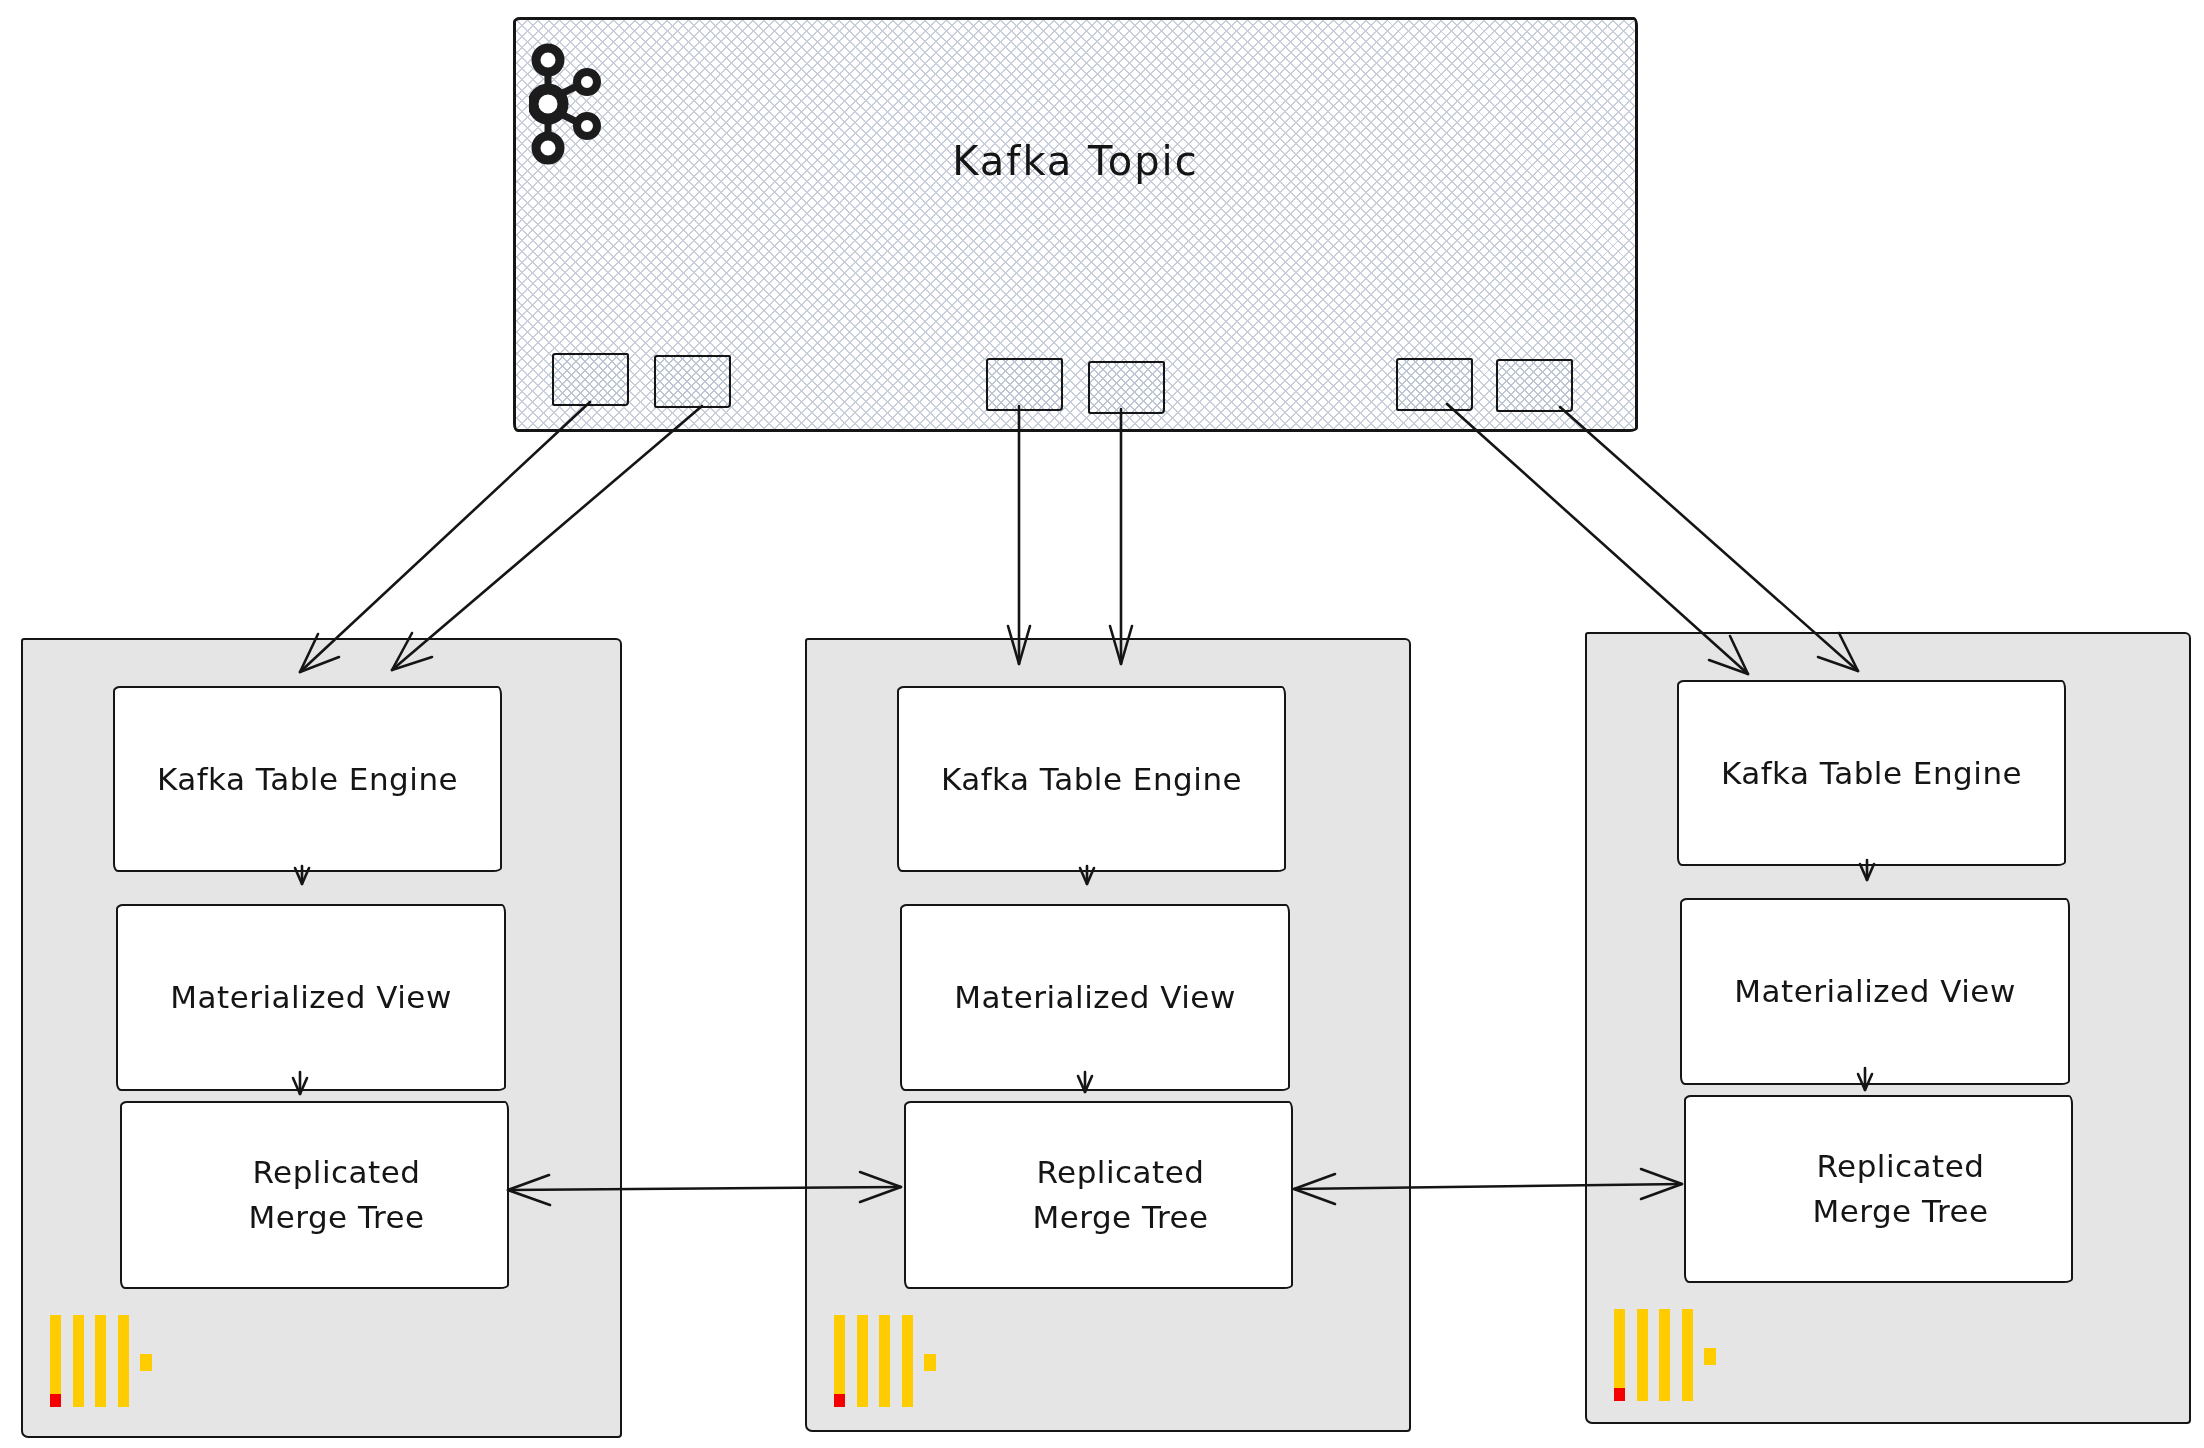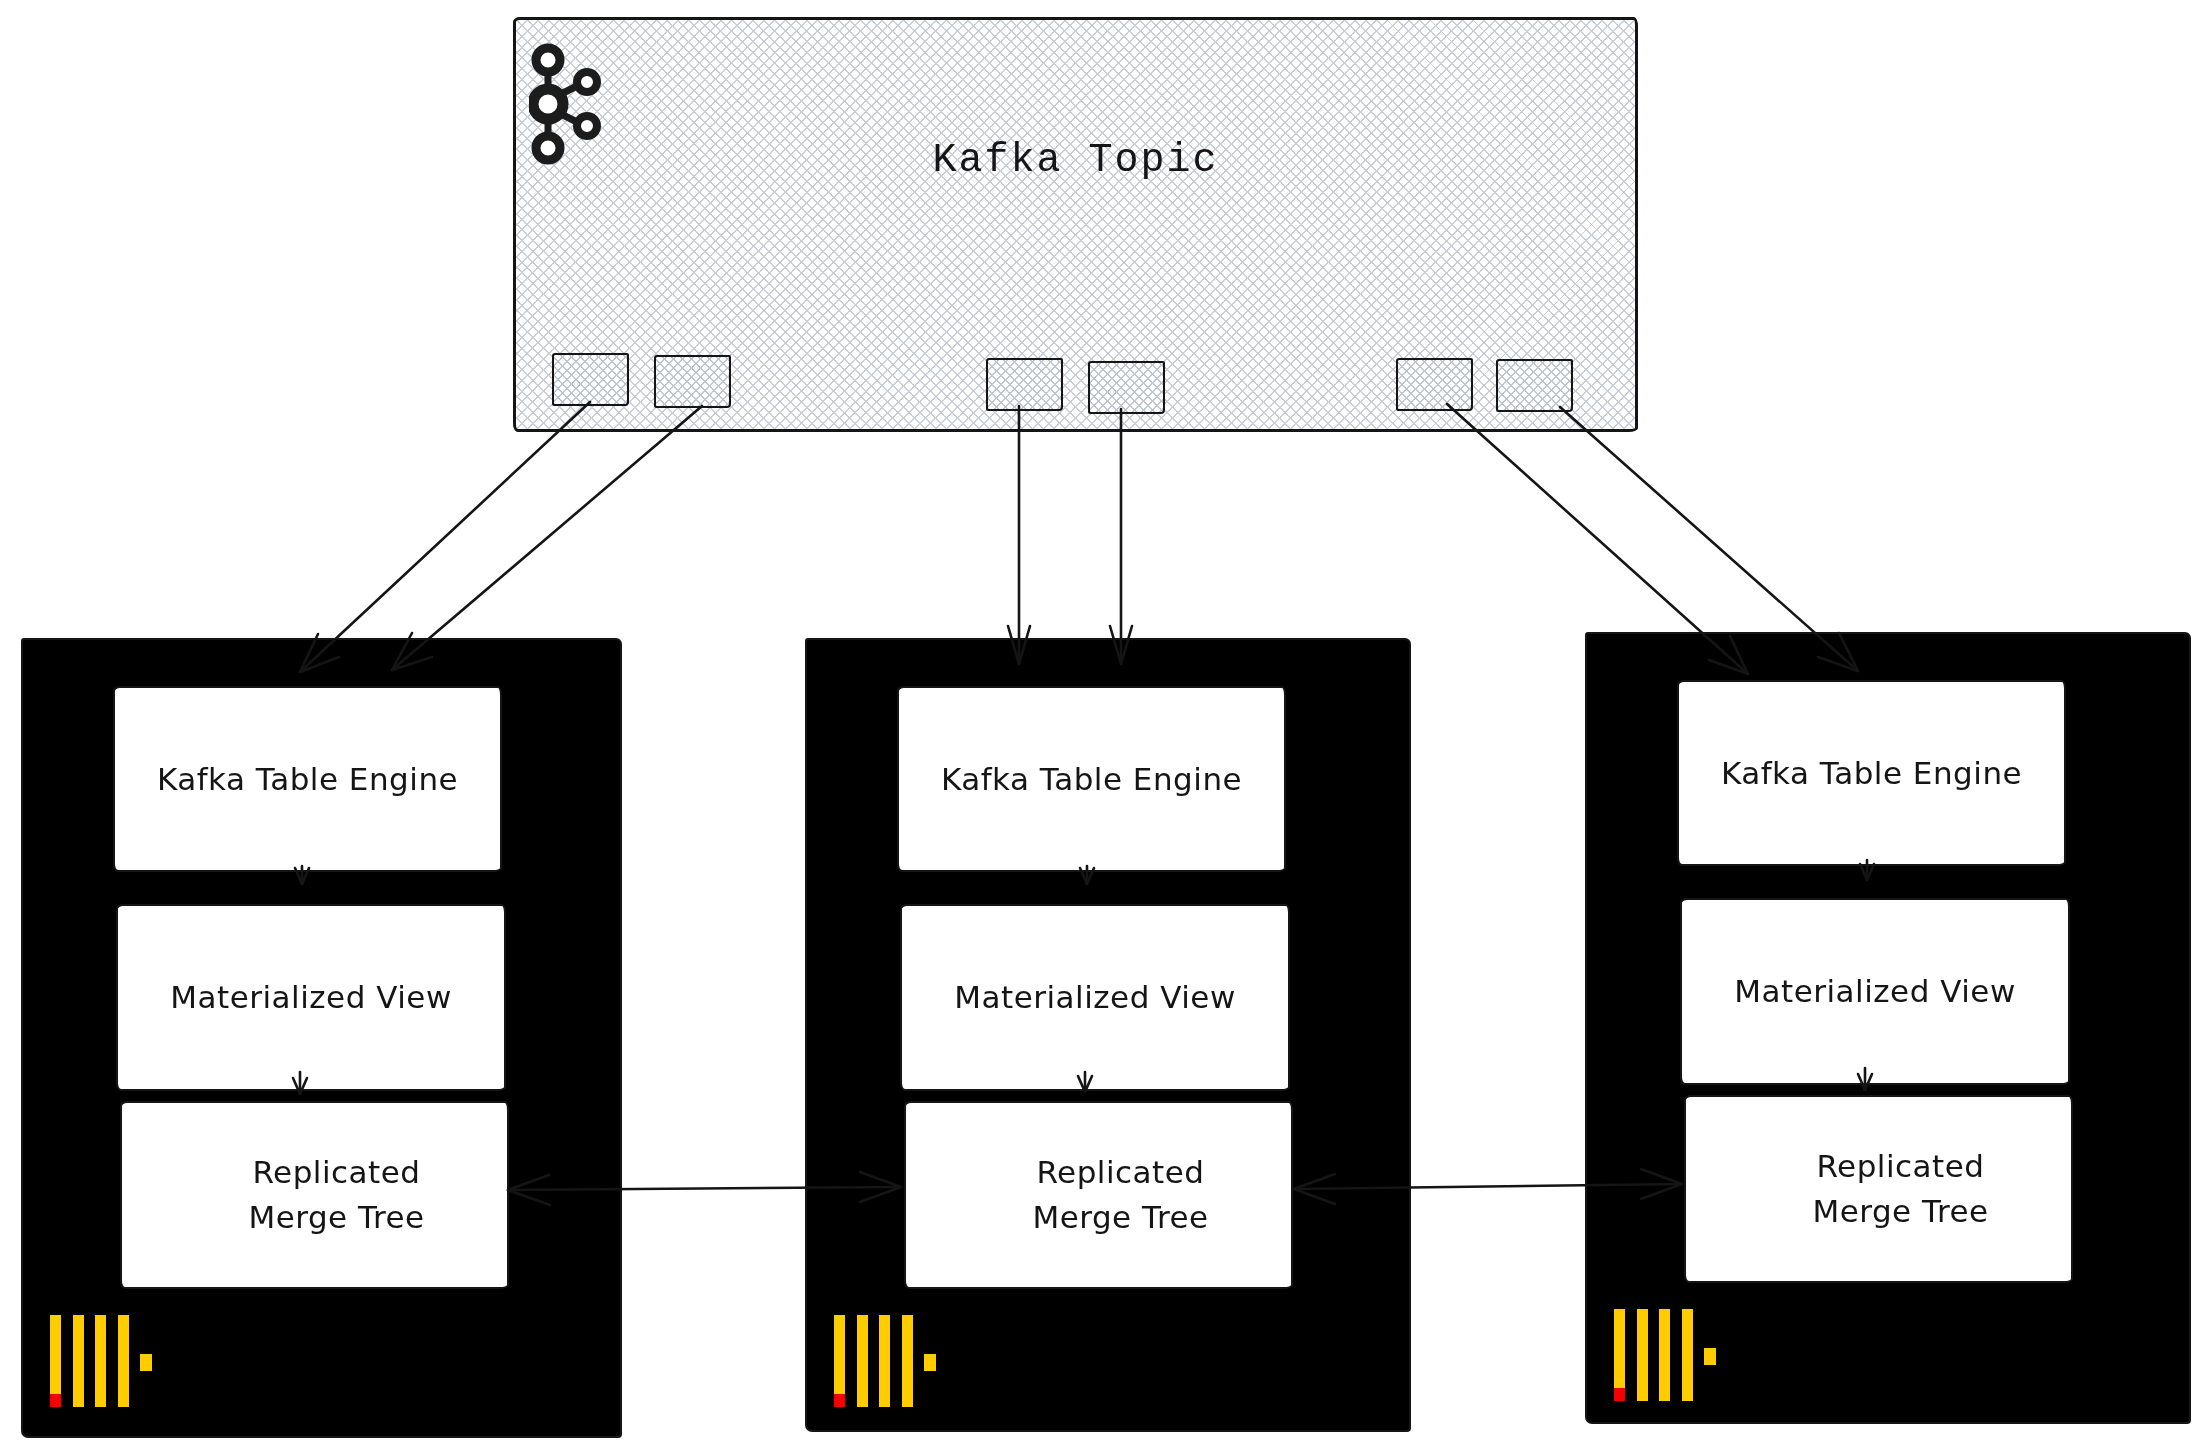--- a/index.html
+++ b/index.html
@@ -17,38 +17,38 @@
   .hatch-dense{
     background-color:#fff;
     background-image:
       repeating-linear-gradient(45deg,#bdc6d3 0,#bdc6d3 1.4px,transparent 1.4px,transparent 6.4px),
       repeating-linear-gradient(135deg,#bdc6d3 0,#bdc6d3 1.4px,transparent 1.4px,transparent 6.4px);
   }
   .sketch{border:2.6px solid #151515;border-radius:7px 4px 9px 5px / 5px 9px 4px 8px;}
   .abs{position:absolute;}
 
   
-  .topic{left:513px;top:17px;width:1119px;height:409px;border-width:3px;font-family:Liberation Mono, monospace;}
+  .topic{left:513px;top:17px;width:1119px;height:409px;border-width:3px;}
   .topic-title{
     left:0;right:0;top:118px;text-align:center;
     font-size:40px;letter-spacing:2px;font-weight:500;
   }
   .kafka-logo{left:13px;top:21px;}
   .partition{width:73px;height:49px;border:2.4px solid #151515;border-radius:3px 2px 4px 2px;}
   .p1{left:36px;top:333px;}  .p2{left:138px;top:335px;}
   .p3{left:470px;top:338px;} .p4{left:572px;top:341px;}
   .p5{left:880px;top:338px;} .p6{left:980px;top:339px;}
 
   
   .legend{left:1683px;top:95px;width:420px;height:60px;}
   .legend-swatch{left:0;top:0;width:74px;height:53px;border:2.4px solid #151515;border-radius:3px 2px 4px 2px;}
   .legend-label{left:96px;top:6px;font-size:34px;letter-spacing:1px;}
 
   
-  .node{background:#000000;border-width:2.6px;border-radius:3px 6px 4px 7px;}
+  .node{background:#e5e5e5;border-width:2.6px;border-radius:3px 6px 4px 7px;}
   .node1{left:21px;top:638px;width:597px;height:796px;}
   .node2{left:805px;top:638px;width:602px;height:790px;}
   .node3{left:1585px;top:632px;width:602px;height:788px;}
   .inner{background:#fff;display:flex;align-items:center;justify-content:center;text-align:center;}
   .kte{left:90px;top:46px;width:385px;height:182px;}
   .mv {left:93px;top:264px;width:386px;height:183px;}
   .rmt{left:97px;top:461px;width:385px;height:184px;}
   .box-label{font-size:31px;letter-spacing:0.5px;line-height:1.45;}
   .box-label span{display:block;margin-left:44px;}
 

